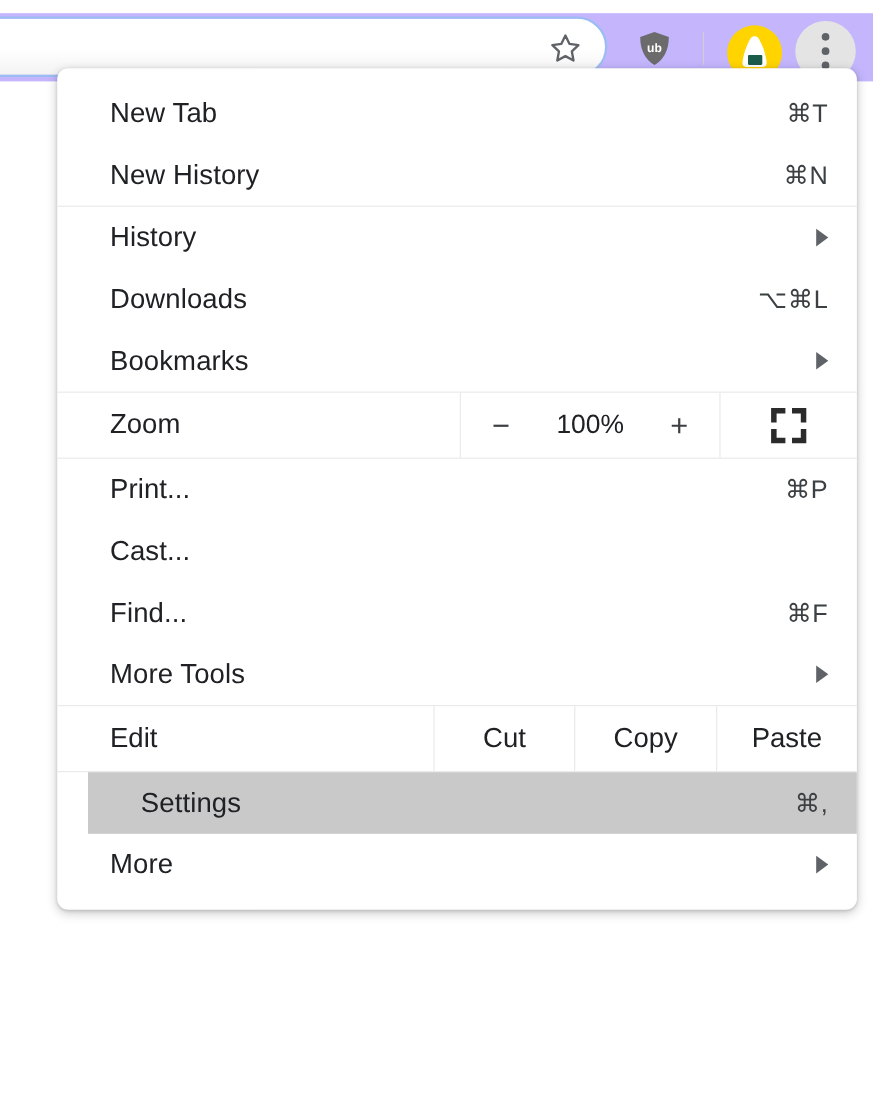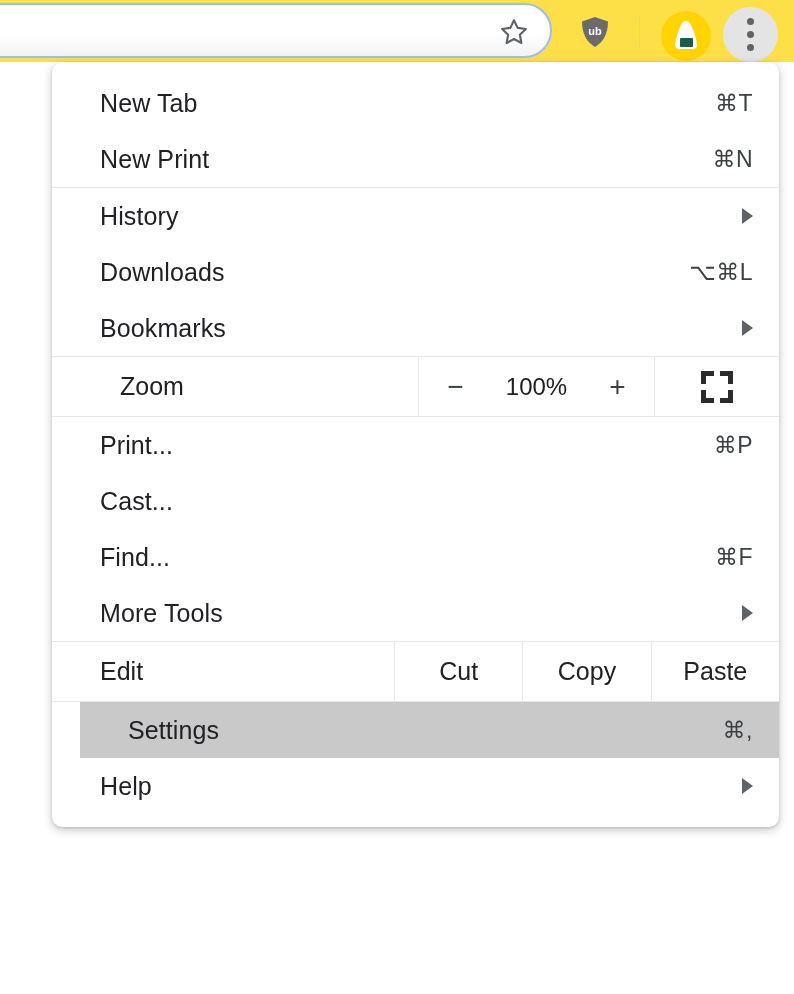--- a/index.html
+++ b/index.html
@@ -12,24 +12,24 @@
     background: #ffffff;
     font-family: "Liberation Sans", sans-serif;
     overflow: hidden;
     position: relative;
     -webkit-font-smoothing: antialiased;
   }
 
   
   #toolbar {
     position: absolute;
-    left: 0; top: 0;
+    left: 0; top: 12px;
     width: 794px;
     height: 62px;
-    background: #fde047;
+    background: #c4b5fd;
   }
 
   
   #omnibox {
     position: absolute;
     left: -40px;
     top: 3px;
     width: 592px;
     height: 55px;
     box-sizing: border-box;
@@ -155,21 +155,21 @@
 
   
   .split-row {
     display: flex;
     height: 59px;
     align-items: stretch;
   }
   .split-row .row-label {
     display: flex;
     align-items: center;
-    padding-left: 68px;
+    padding-left: 48px;
     font-size: 25px;
     color: #202124;
     flex: 0 0 366px;
     box-sizing: border-box;
     cursor: pointer;
   }
   .zoom-controls {
     flex: 0 0 237px;
     display: flex;
     align-items: center;
@@ -267,21 +267,21 @@
 </div>
 
 <div id="app-menu">
 
   <div class="menu-section first">
     <div class="menu-item">
       <span class="menu-label">New Tab</span>
       <span class="menu-shortcut">⌘T</span>
     </div>
     <div class="menu-item">
-      <span class="menu-label">New Print</span>
+      <span class="menu-label">New History</span>
       <span class="menu-shortcut">⌘N</span>
     </div>
   </div>
 
   <div class="menu-section">
     <div class="menu-item">
       <span class="menu-label">History</span>
       <span class="submenu-arrow"></span>
     </div>
     <div class="menu-item">
@@ -341,18 +341,18 @@
       <div class="edit-action">Paste</div>
     </div>
   </div>
 
   <div class="menu-section last">
     <div class="menu-item highlighted">
       <span class="menu-label">Settings</span>
       <span class="menu-shortcut">⌘,</span>
     </div>
     <div class="menu-item">
-      <span class="menu-label">Help</span>
+      <span class="menu-label">More</span>
       <span class="submenu-arrow"></span>
     </div>
   </div>
 
 </div>
 
 </body></html>

